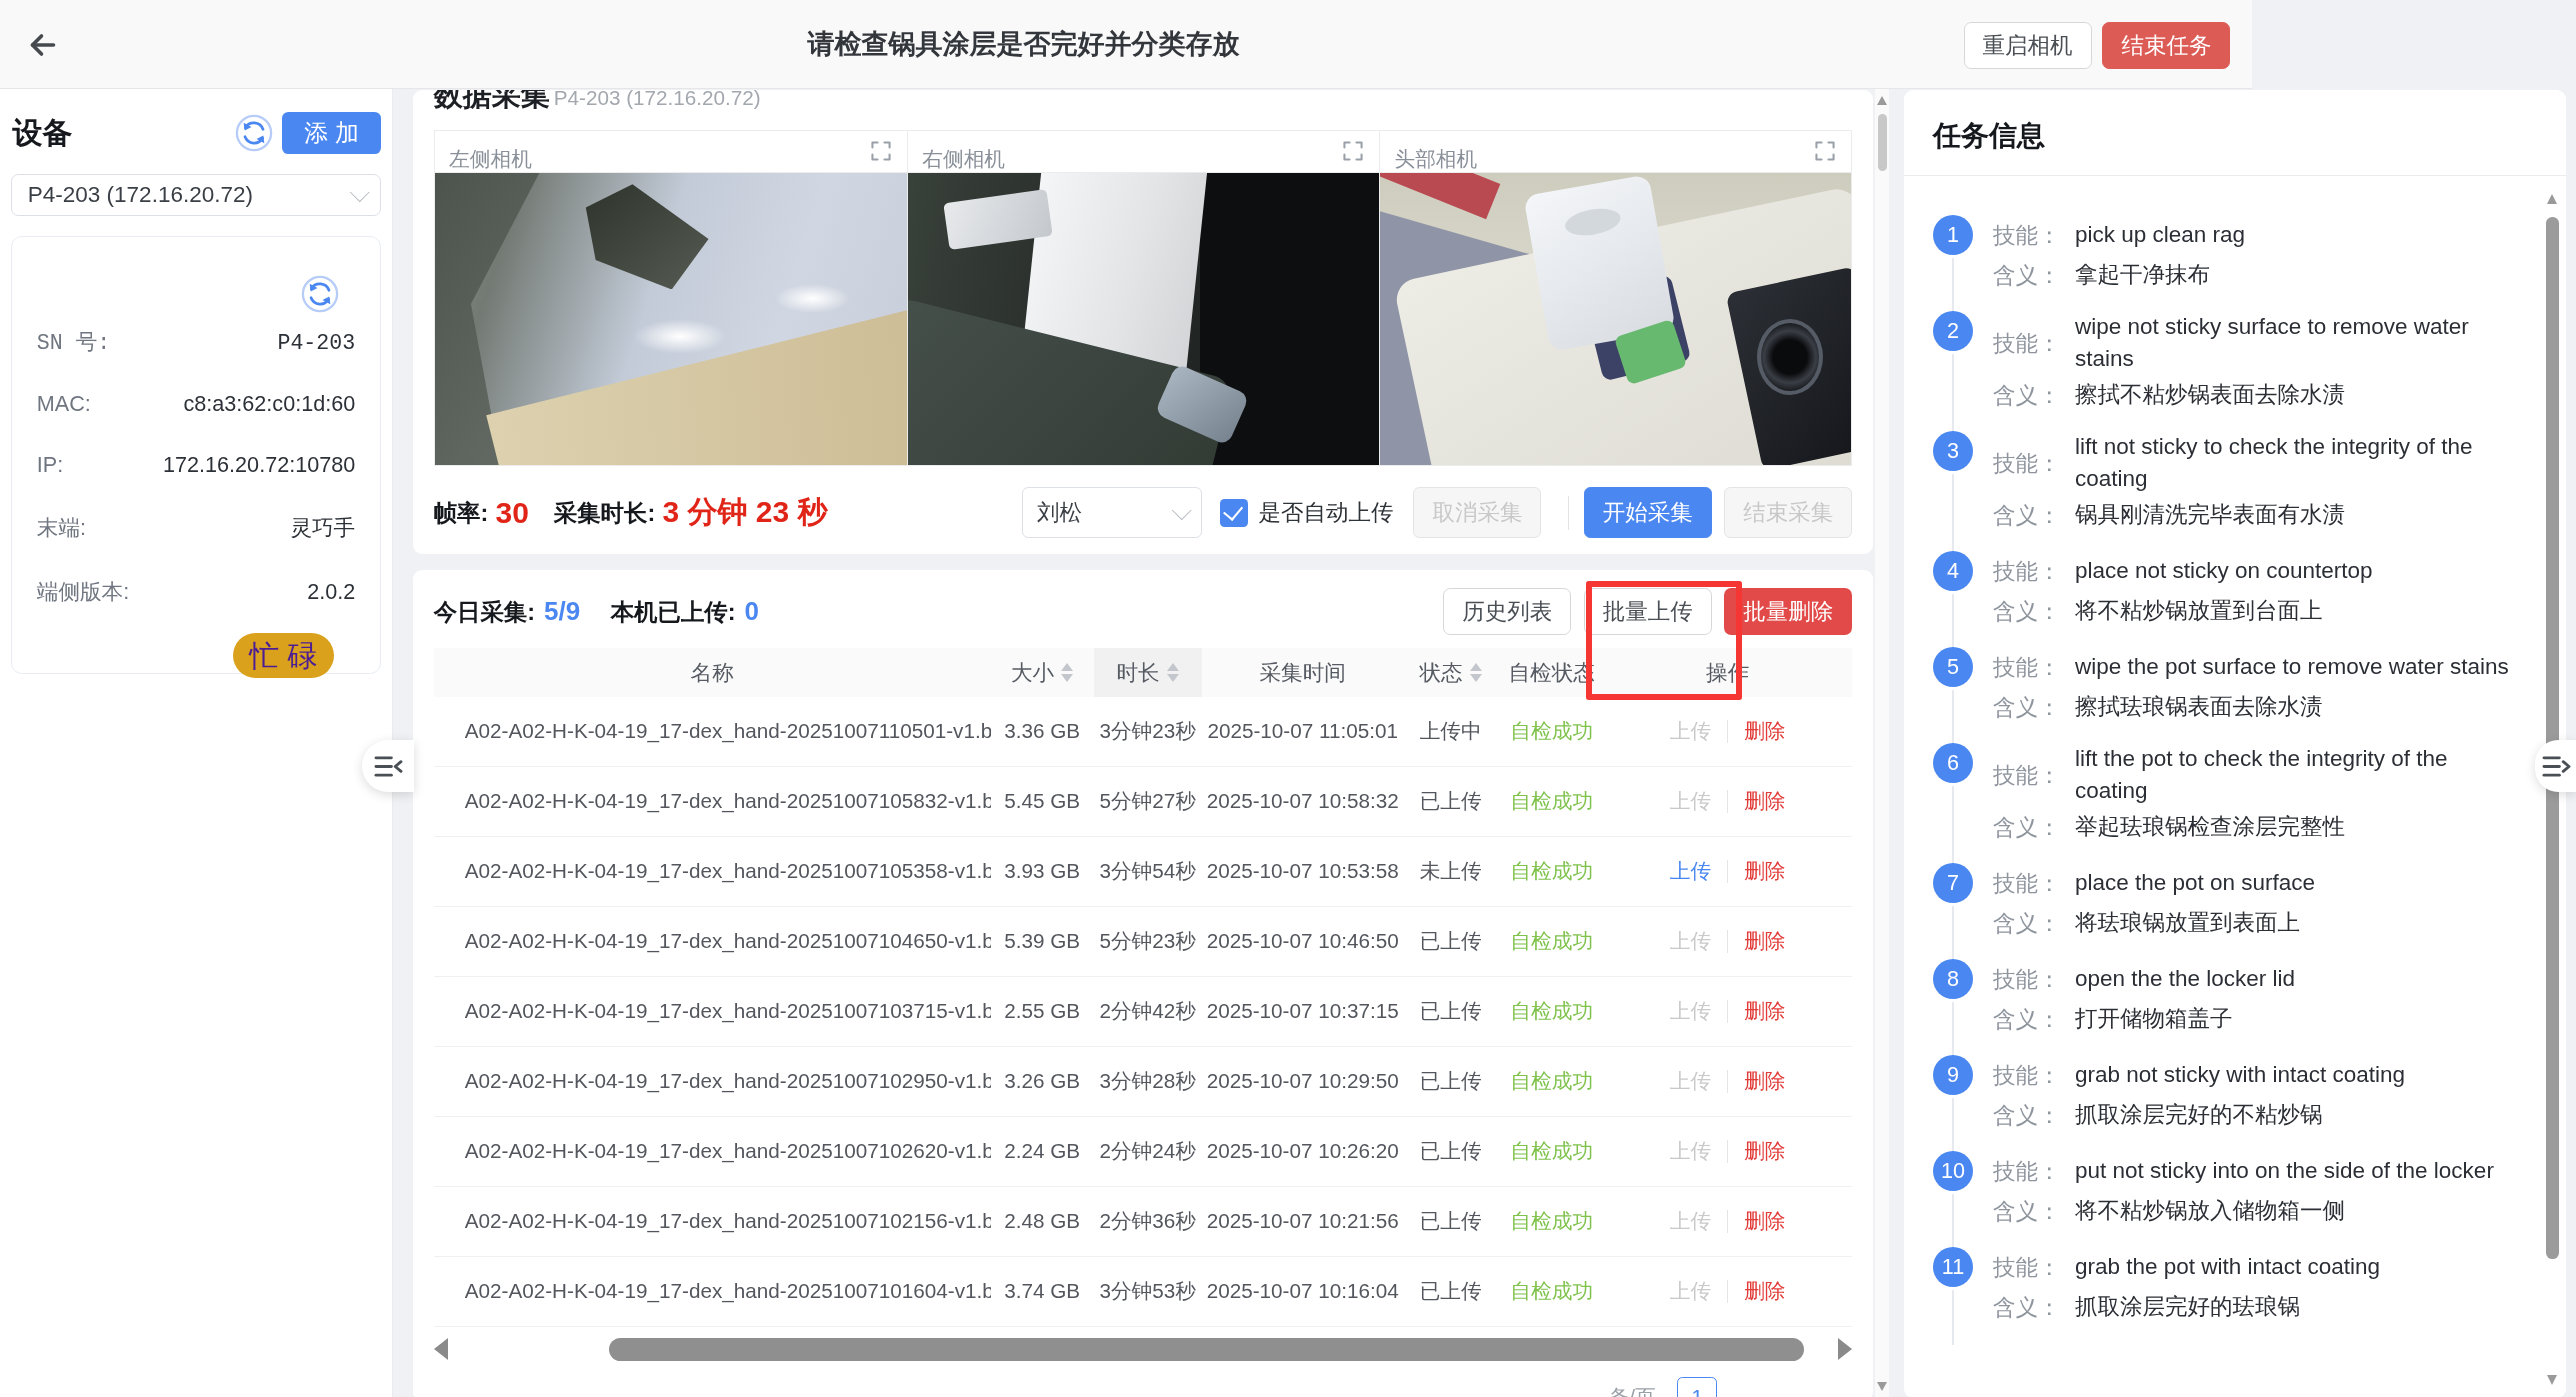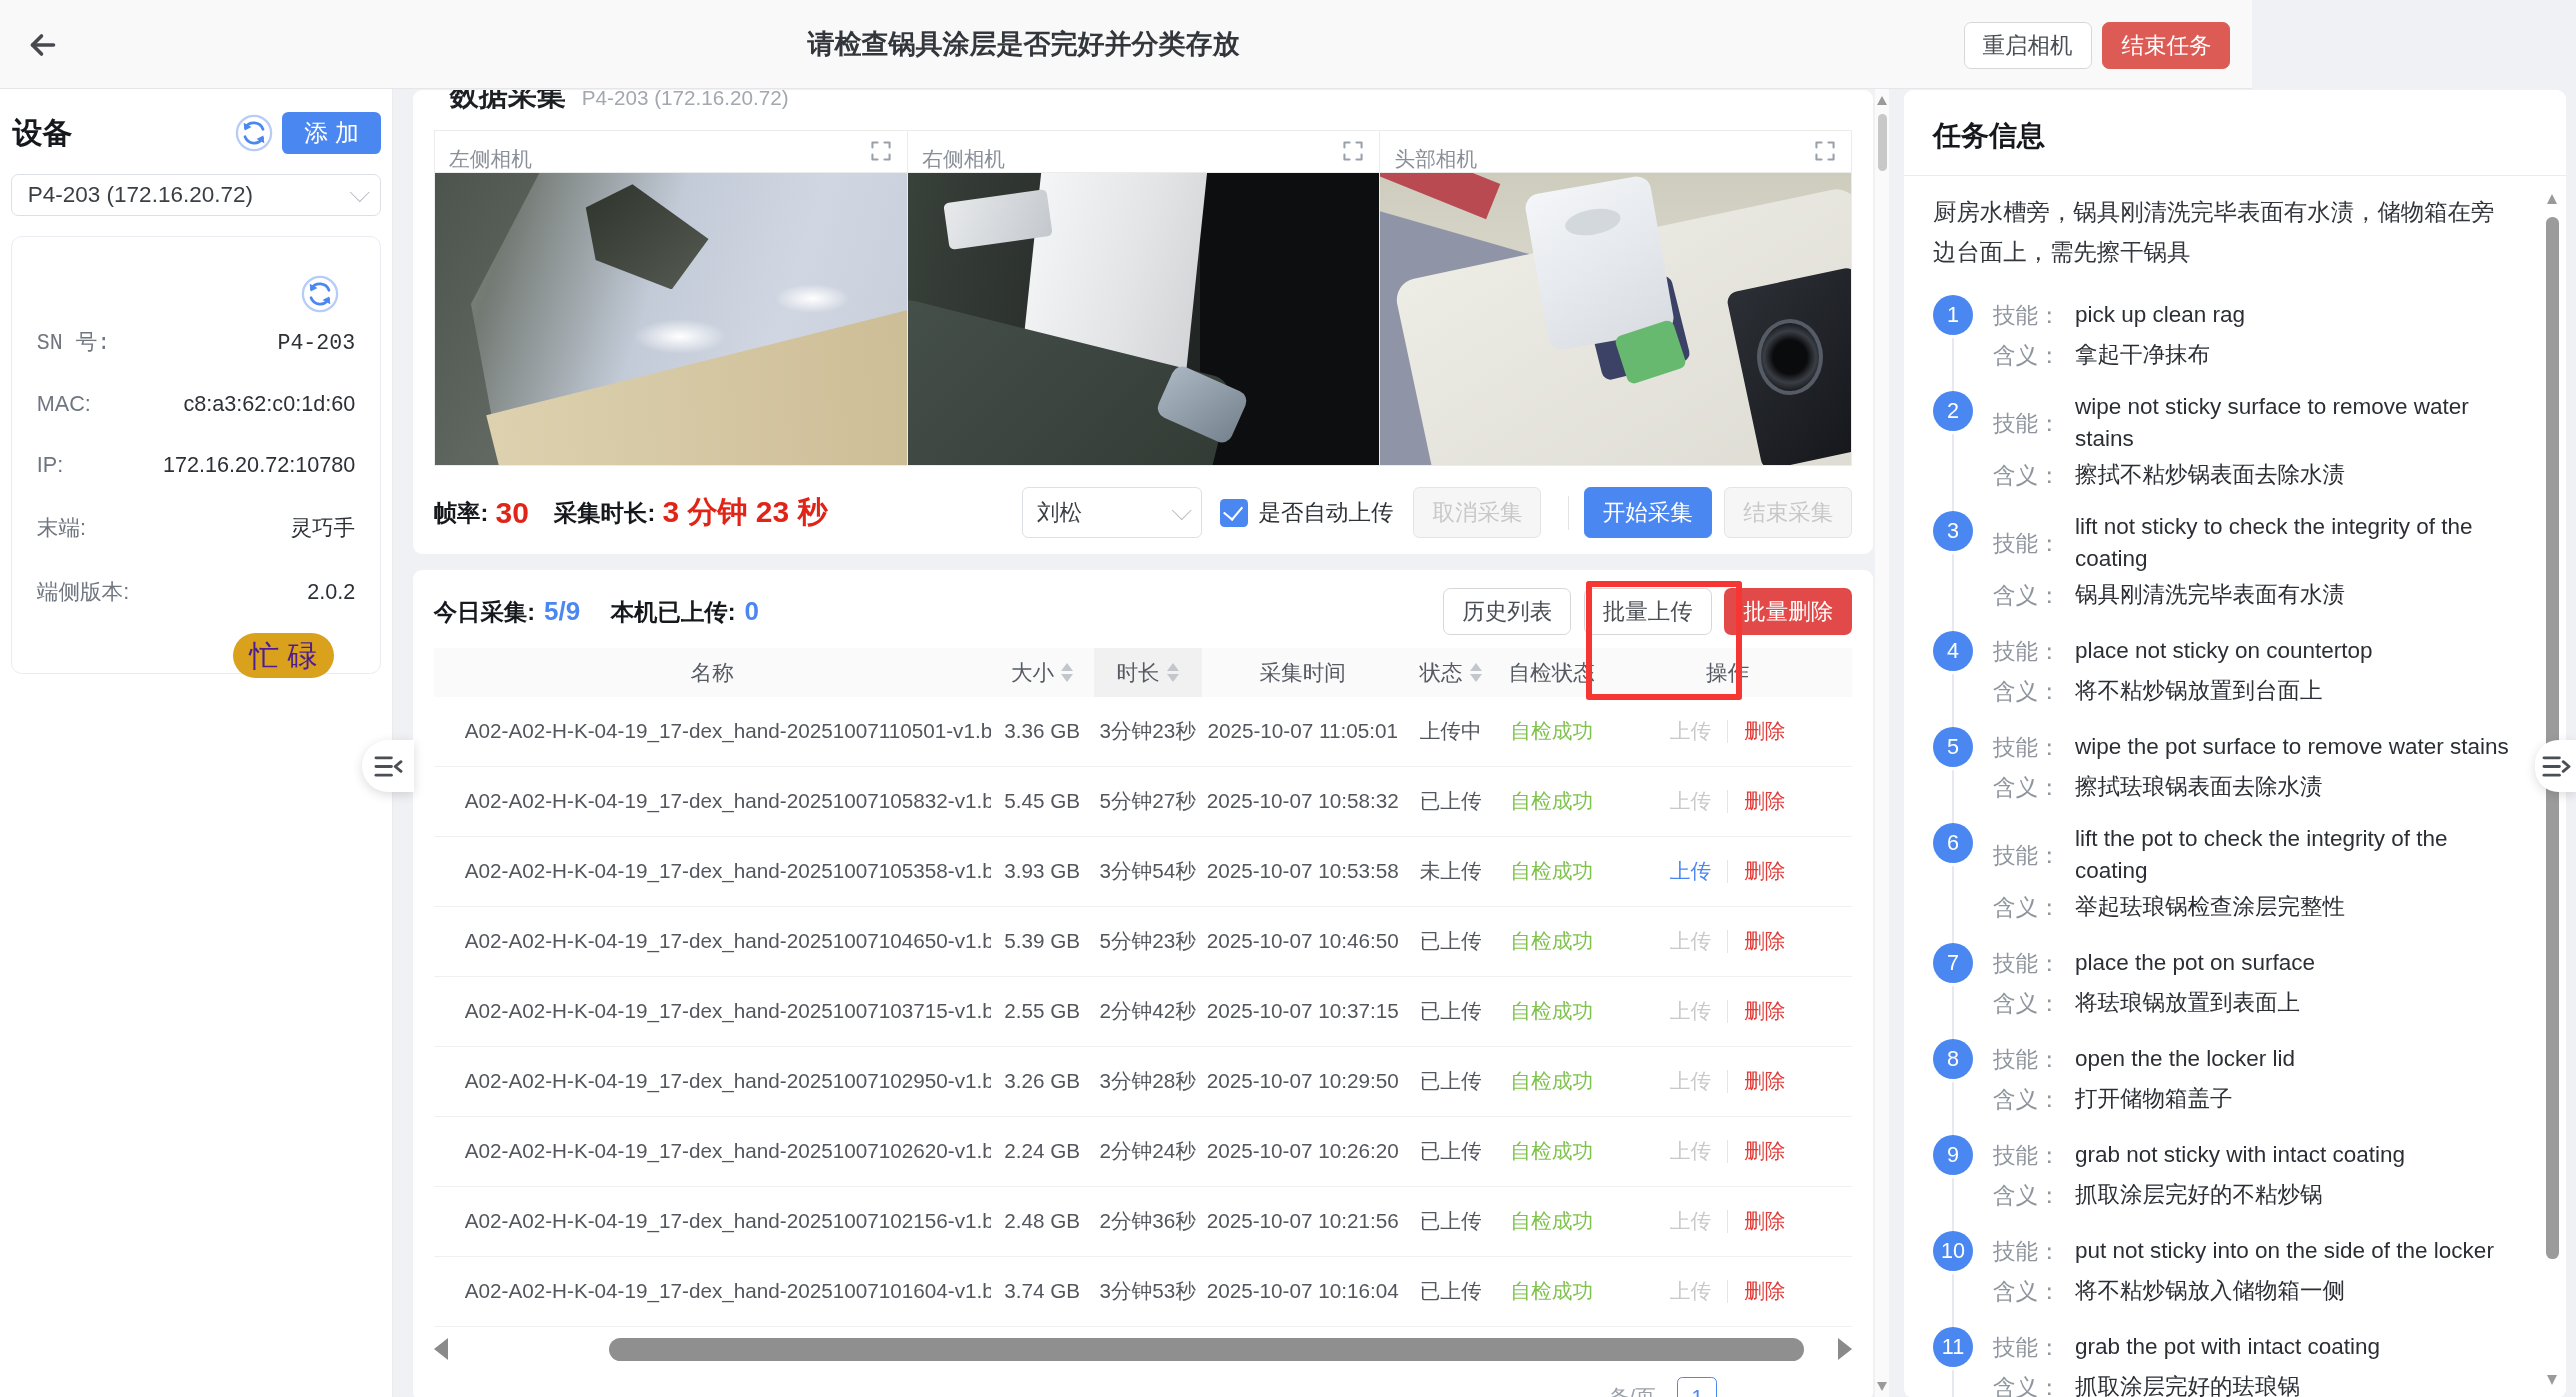--- a/index.html
+++ b/index.html
@@ -42,21 +42,21 @@
   .fold-left{left:362px; top:740px;}
   .fold-right{left:2535px; top:740px; width:41px; border-radius:23.4px 0 0 23.4px; justify-content:flex-start; padding-left:7.2px;}
 
   
   .card{position:absolute; background:#fff; border-radius:9px;}
   #camera-card{left:413px; top:90px; width:1460px; height:464px; padding:0 20.7px; overflow:hidden;}
   #list-card{left:413px; top:570px; width:1460px; height:831px; padding:0 20.7px; overflow:hidden;}
   #task-card{left:1904px; top:90px; width:662px; height:1308px; overflow:hidden;}
 
   
-  .sec-head{display:flex; align-items:baseline; gap:16px; margin-top:-14.4px; height:38px;margin-left:16px;}
+  .sec-head{display:flex; align-items:baseline; gap:4px; margin-top:-14.4px; height:38px;}
   .sec-title{font-size:29px; font-weight:bold; color:#1c1f23;}
   .sec-sub{font-size:20.7px; color:#a3a8af;}
   .cam-grid{margin-top:16px; height:336px; border:0.9px solid var(--border); display:grid; grid-template-columns:1fr 1fr 1fr;}
   .cam-col{display:flex; flex-direction:column; border-left:0.9px solid var(--border); min-width:0;}
   .cam-col:first-child{border-left:none;}
   .cam-head{height:42px; flex:none; display:flex; align-items:center; justify-content:space-between; padding:0 14.4px; border-bottom:0.9px solid var(--border);}
   .cam-label{font-size:20.7px; color:#8a9099;margin-top:16px;}
   .cam-feed{flex:1; position:relative; overflow:hidden; background:#20242a;}
   .cam-feed>div{position:absolute;}
 
@@ -547,21 +547,20 @@
 <div class="main-vscroll">
   <span class="v-up"></span>
   <div class="v-thumb"></div>
   <span class="v-dn"></span>
 </div>
 
 <div class="card" id="task-card">
   <div class="task-title">任务信息</div>
   <div class="task-divider"></div>
   <div class="task-body">
-    <div class="task-desc">厨房水槽旁，锅具刚清洗完毕表面有水渍，储物箱在旁边台面上，需先擦干锅具</div>
     <div id="skills">
   <div class="skill-item first">
     <span class="skill-num">1</span>
     <div class="skill-lines">
       <div class="skill-row">
         <span class="lab">技能：</span>
         <span class="txt">pick up clean rag</span>
       </div>
       <div class="skill-row meaning-row">
         <span class="lab">含义：</span>

